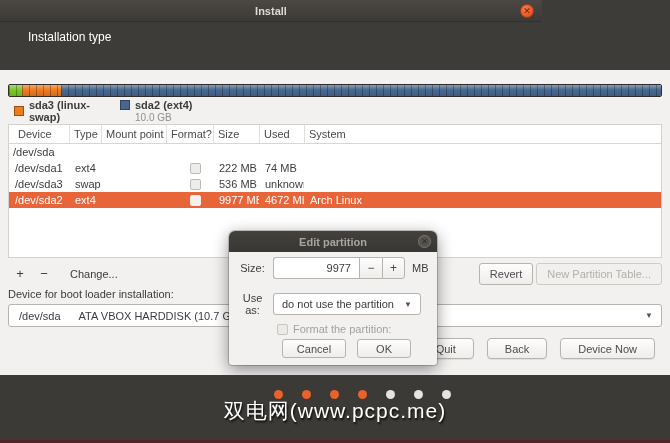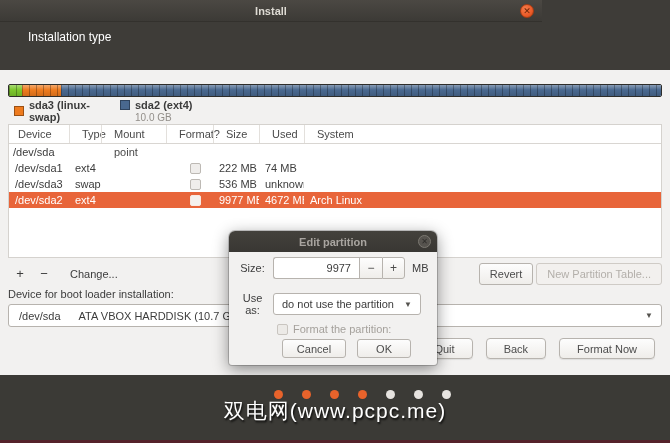--- a/index.html
+++ b/index.html
@@ -36,21 +36,21 @@
   .sq-orange { background:var(--swap-orange,#ee7b1e); }
   .sq-blue { background:var(--blue,#49688f); }
   .legend-label { font-weight:bold; color:#3c3c3c; }
   .legend-size { margin:1px 0 0 15px; color:#928e89; font-size:10px; }
 
   
   .ptable { position:absolute; left:8px; top:124px; width:654px; height:134px; background:#fff;
     border:1px solid #d5d2ce; }
   .t-grid { display:grid; grid-template-columns:60px 32px 65px 47px 46px 45px 1fr; align-items:center; }
   .t-head { height:19px; border-bottom:1px solid #d9d6d2; color:#4a4a4a; }
-  .t-head .t-cell { padding-left:12px; border-left:1px solid #e3e0dc; line-height:18px; height:18px; }
+  .t-head .t-cell { padding-left:4px; border-left:1px solid #e3e0dc; line-height:18px; height:18px; }
   .t-head .t-cell:first-child { border-left:none; padding-left:9px; }
   .t-row { height:16px; color:#3c3c3c; }
   .t-row .t-cell { padding-left:6px; white-space:nowrap; overflow:hidden; }
   .t-row .dev { }
   .t-row.disk-row .dev { padding-left:4px; }
   .t-row.selected { background:var(--accent,#e8653a); color:#ffffff; }
   .checkbox { width:11px; height:11px; background:#efedeb; border:1px solid #bdb9b4; border-radius:2px; margin-left:18px; display:block; }
   .t-row.selected .checkbox { background:#f4f1ee; border-color:#f8e9e2; }
   .t-empty { height:51px; }
 
@@ -218,21 +218,21 @@
   <div class="boot-label">Device for boot loader installation:</div>
   <div class="combo">
     <span class="dev-name">/dev/sda</span>
     <span class="dev-desc">ATA VBOX HARDDISK (10.7 GB)</span>
     <span class="combo-arrow">▼</span>
   </div>
 
   <div class="actions">
     <button class="btn">Quit</button>
     <button class="btn">Back</button>
-    <button class="btn">Format Now</button>
+    <button class="btn">Device Now</button>
   </div>
 
   <div class="dialog">
     <div class="dlg-titlebar">
       <span class="dlg-title">Edit partition</span>
       <span class="dlg-close">✕</span>
     </div>
     <div class="dlg-body">
       <div class="dlg-row">
         <span class="dlg-label">Size:</span>

